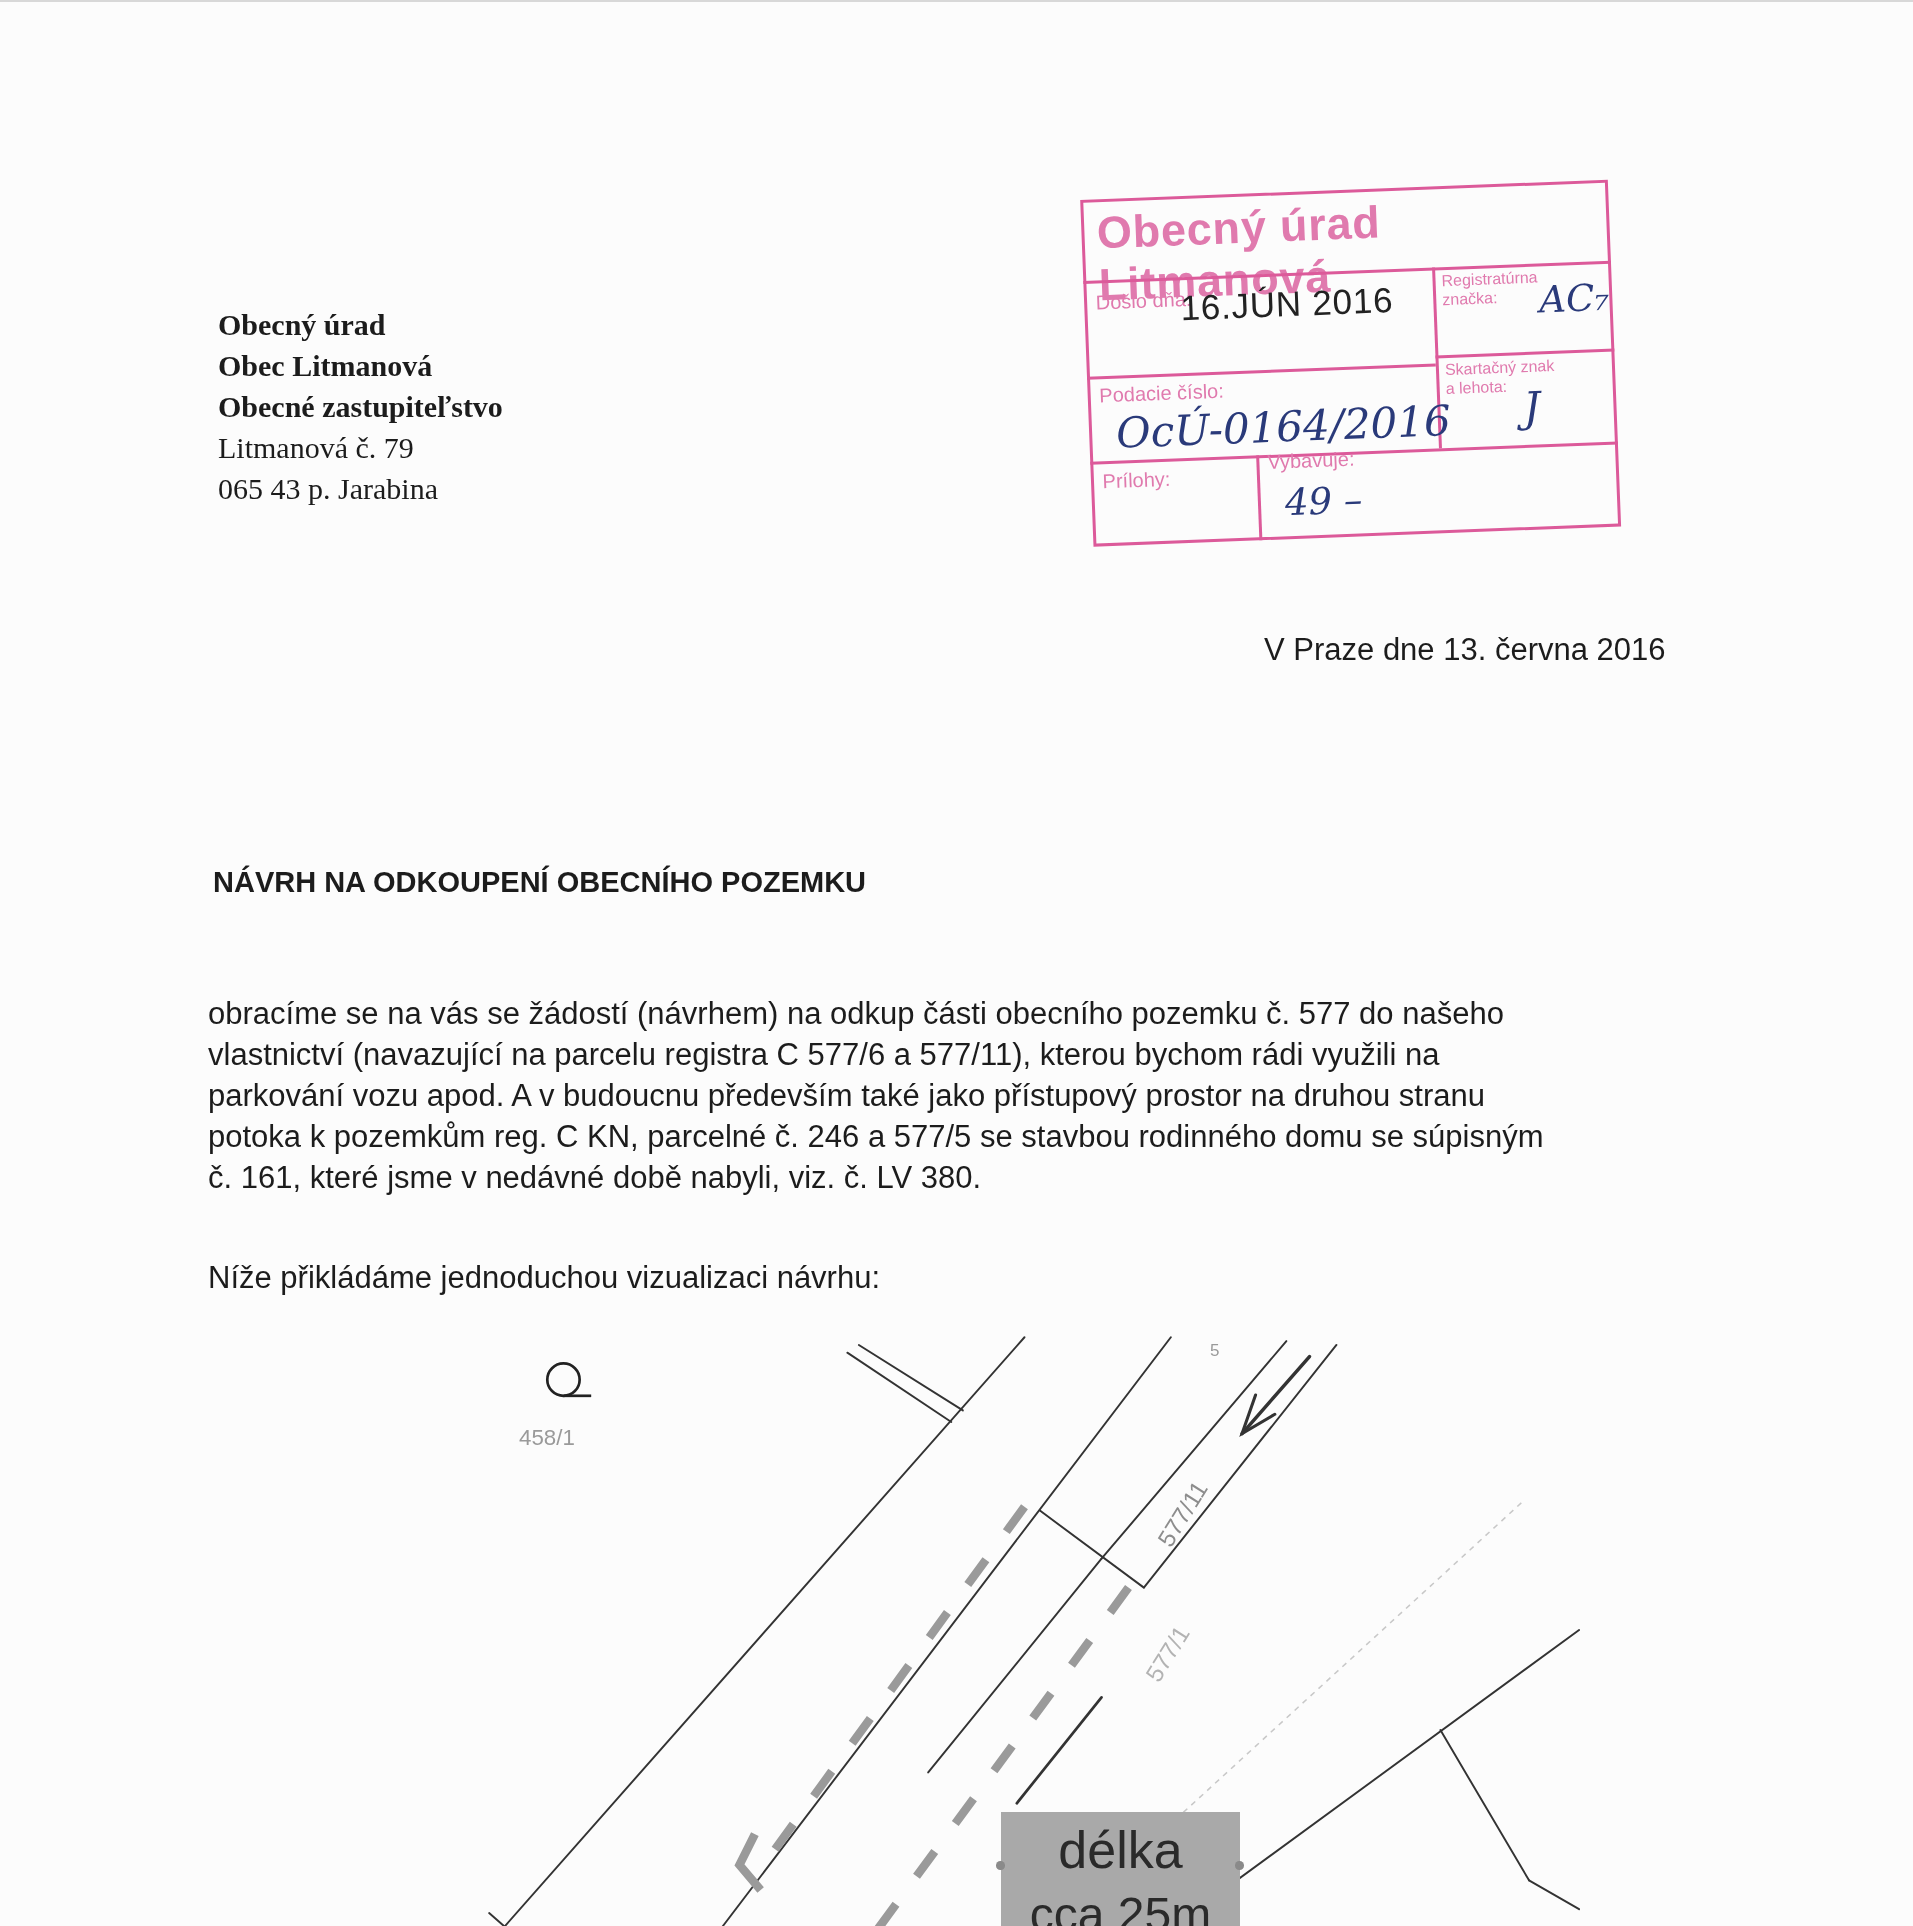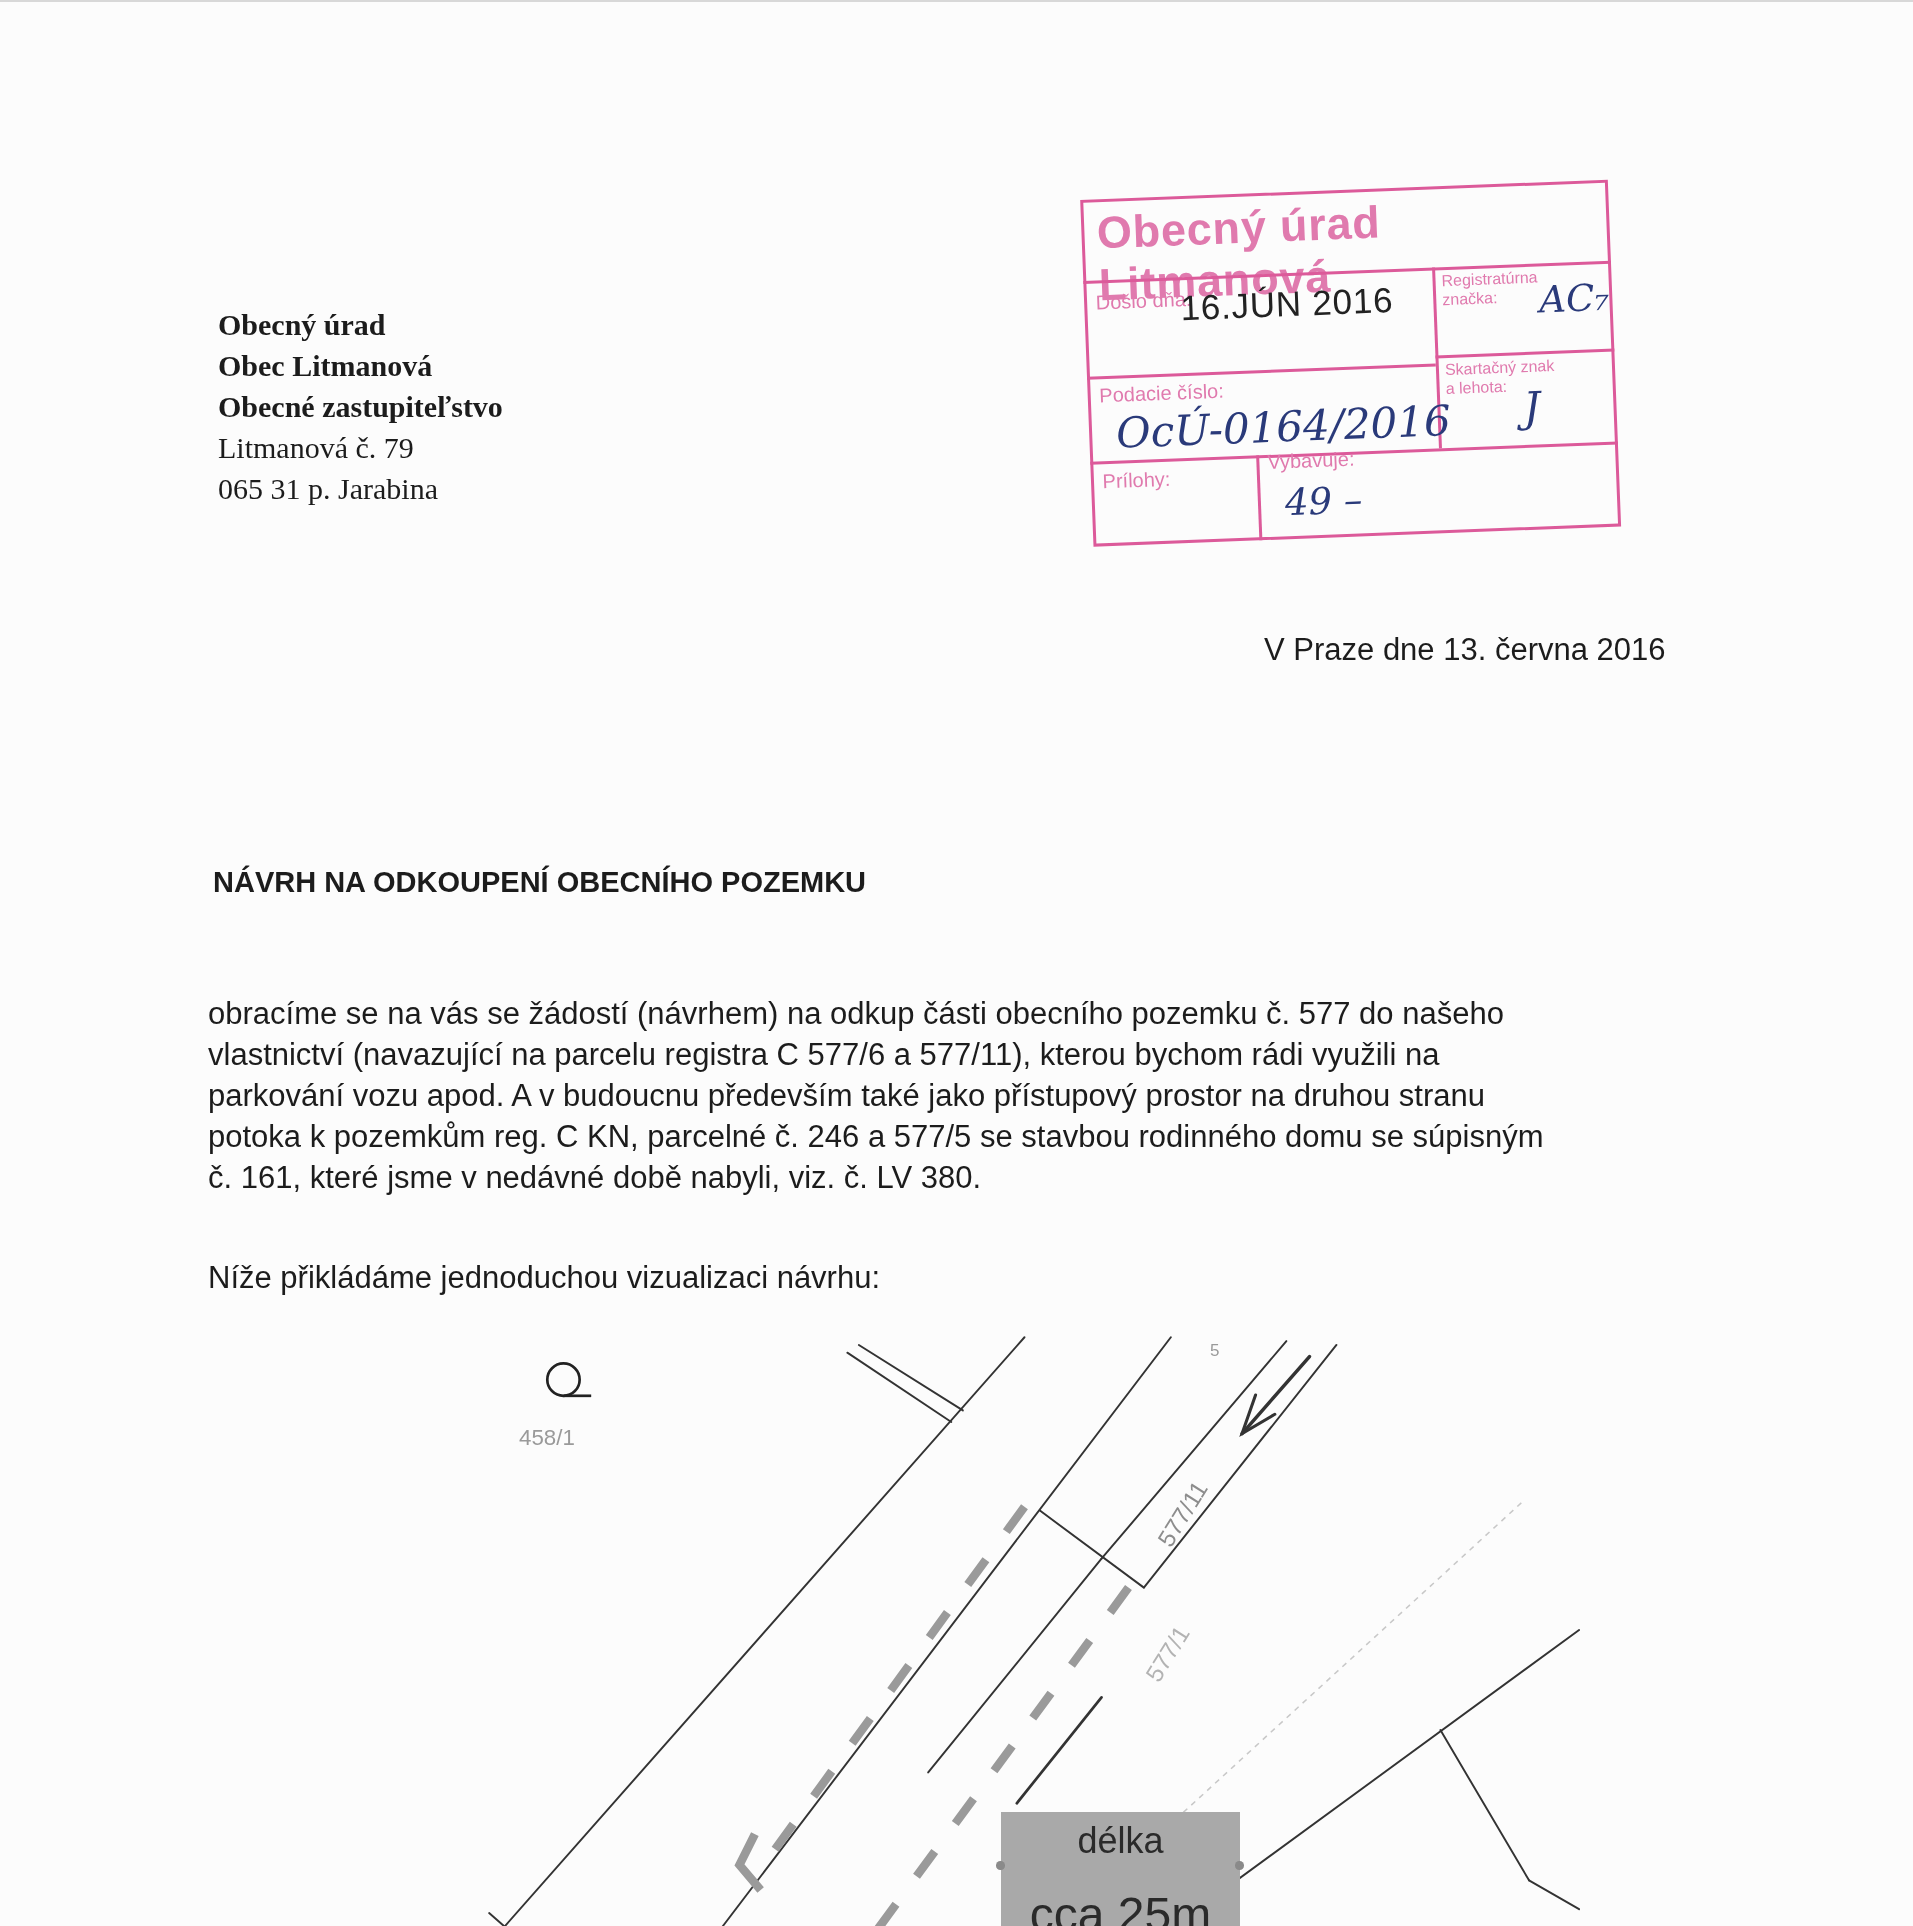--- a/index.html
+++ b/index.html
@@ -32,40 +32,40 @@
   .heading { position: absolute; left: 213px; top: 824px; font-size: 29px; font-weight: bold; margin-top: 42px; }
   .salutation { position: absolute; left: 213px; top: 901px; font-size: 31px; }
   .para { position: absolute; left: 208px; top: 986px; font-size: 31px; line-height: 41px; margin-top: 7px; }
   .intro-viz { position: absolute; left: 208px; top: 1260px; font-size: 31px; }
 
   .map { position: absolute; left: 0; top: 1310px; width: 1913px; height: 1079px; }
 
   .label-box { position: absolute; left: 1001px; top: 1812px; width: 239px; height: 148px;
                background: #a9a9a9; }
   .label-box .t1 { position: absolute; left: 0; width: 100%; text-align: center; top: 7.7px;
-                   font-size: 36px; color: #2a2a2a; }
+                   font-size: 52px; color: #2a2a2a; }
   .label-box .t2 { position: absolute; left: 0; width: 100%; text-align: center; top: 75px;
                    font-size: 48px; color: #2a2a2a; }
   .handle { position: absolute; width: 8.5px; height: 8.5px; border-radius: 50%; background: #8a8a8a; }
 
   .parcel-lbl { position: absolute; font-size: 22.3px; color: #9a9a9a; }
   .parcel-rot { position: absolute; font-size: 24px; color: #8d8d8d; transform-origin: 0 0; }
 </style>
 </head>
 <body>
 
 <div class="page">
   <div class="topedge"></div>
 
   <div class="addr">
     <div class="b">Obecný úrad</div>
     <div class="b">Obec Litmanová</div>
     <div class="b">Obecné zastupiteľstvo</div>
     <div>Litmanová  č. 79</div>
-    <div>065 31 p. Jarabina</div>
+    <div>065 43 p. Jarabina</div>
   </div>
 
   <div class="stamp">
     <div class="frame"></div>
     <div class="title">Obecný úrad Litmanová</div>
 
     <div class="hline" style="left:0;top:112px;width:528px;"></div>
     <div class="vline" style="left:349px;top:112px;height:181px;"></div>
     <div class="hline" style="left:349px;top:200px;width:179px;"></div>
     <div class="hline" style="left:0;top:208px;width:349px;"></div>

